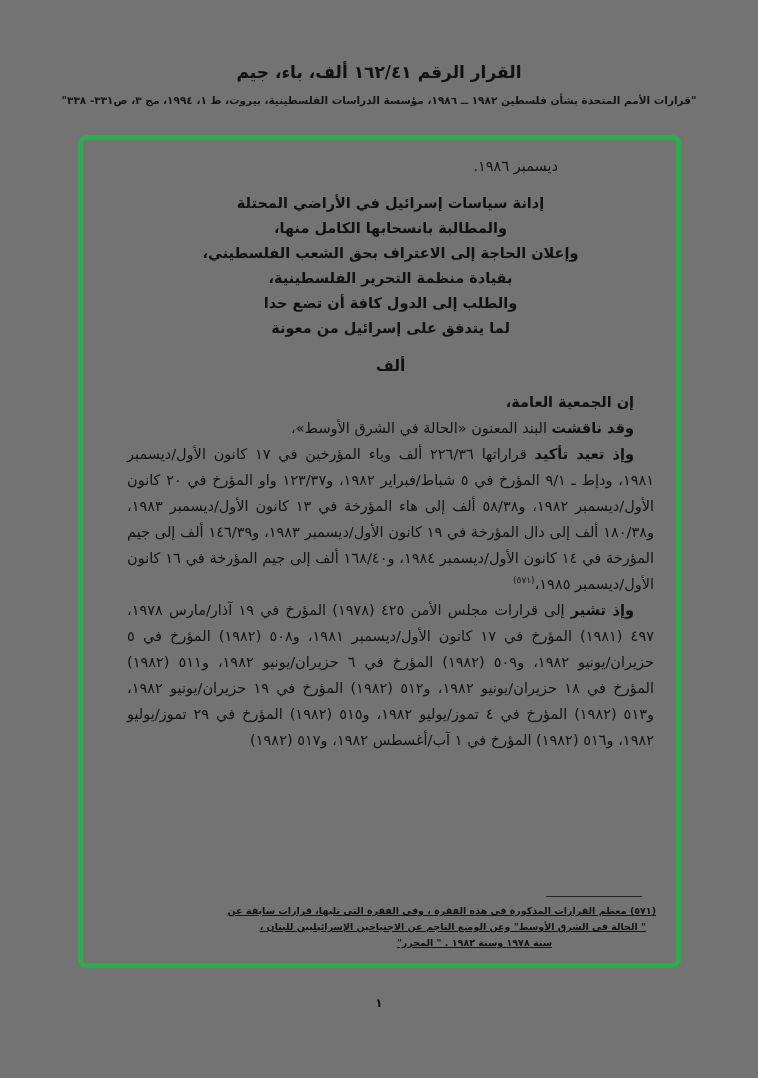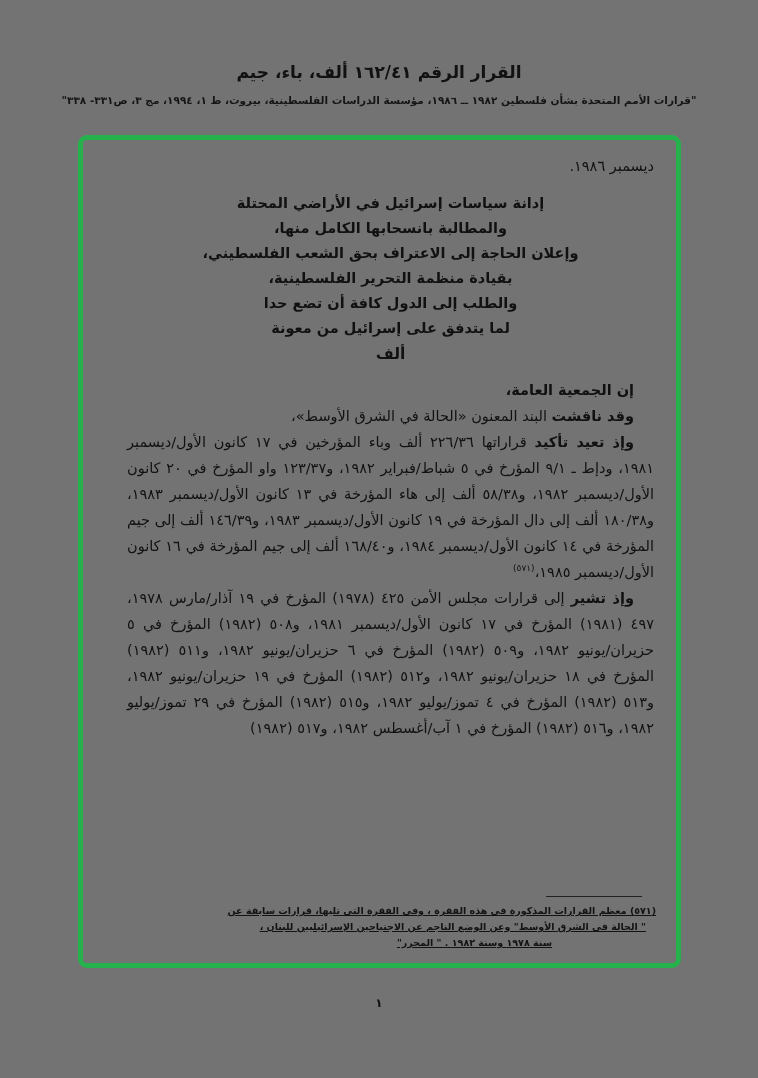--- a/index.html
+++ b/index.html
@@ -20,23 +20,23 @@
     left:78px;top:135px;
     width:603px;height:833px;
     box-sizing:border-box;
     border:5px solid #25b24c;
     border-radius:9px;
     padding:14px 22px 0 44px;
     overflow:hidden;
   }
   .intro{font-size:14.5px;line-height:25px;text-align:right;}
   .intro-l2{padding-left:0;padding-right:0;text-align:right;}
-  .intro-l2 span{display:inline-block;}
+  .intro-l2 span{display:inline-block;margin-right:96px;}
   .res-title{margin-top:12px;text-align:center;font-weight:bold;font-size:14.5px;line-height:25px;}
-  .section-heading{margin-top:4px;text-align:center;font-weight:bold;font-size:15.5px;}
+  .section-heading{margin-top:16px;text-align:center;font-weight:bold;font-size:15.5px;}
   .para{font-size:14.5px;line-height:26px;text-align:justify;text-indent:20px;margin:0;}
   .para.first{margin-top:14px;}
   .lead{font-weight:bold;}
   .fn-ref{font-size:9px;vertical-align:super;line-height:0;margin-left:7px;}
   .footnote{
     position:absolute;left:22px;right:20px;bottom:12px;
     font-size:9.5px;font-weight:bold;line-height:16px;color:#131313;
   }
   .fn-divider{width:96px;border-top:1.5px solid #222;margin:0 14px 6px 0;}
   .fn-line{text-align:right;text-decoration:underline;}

